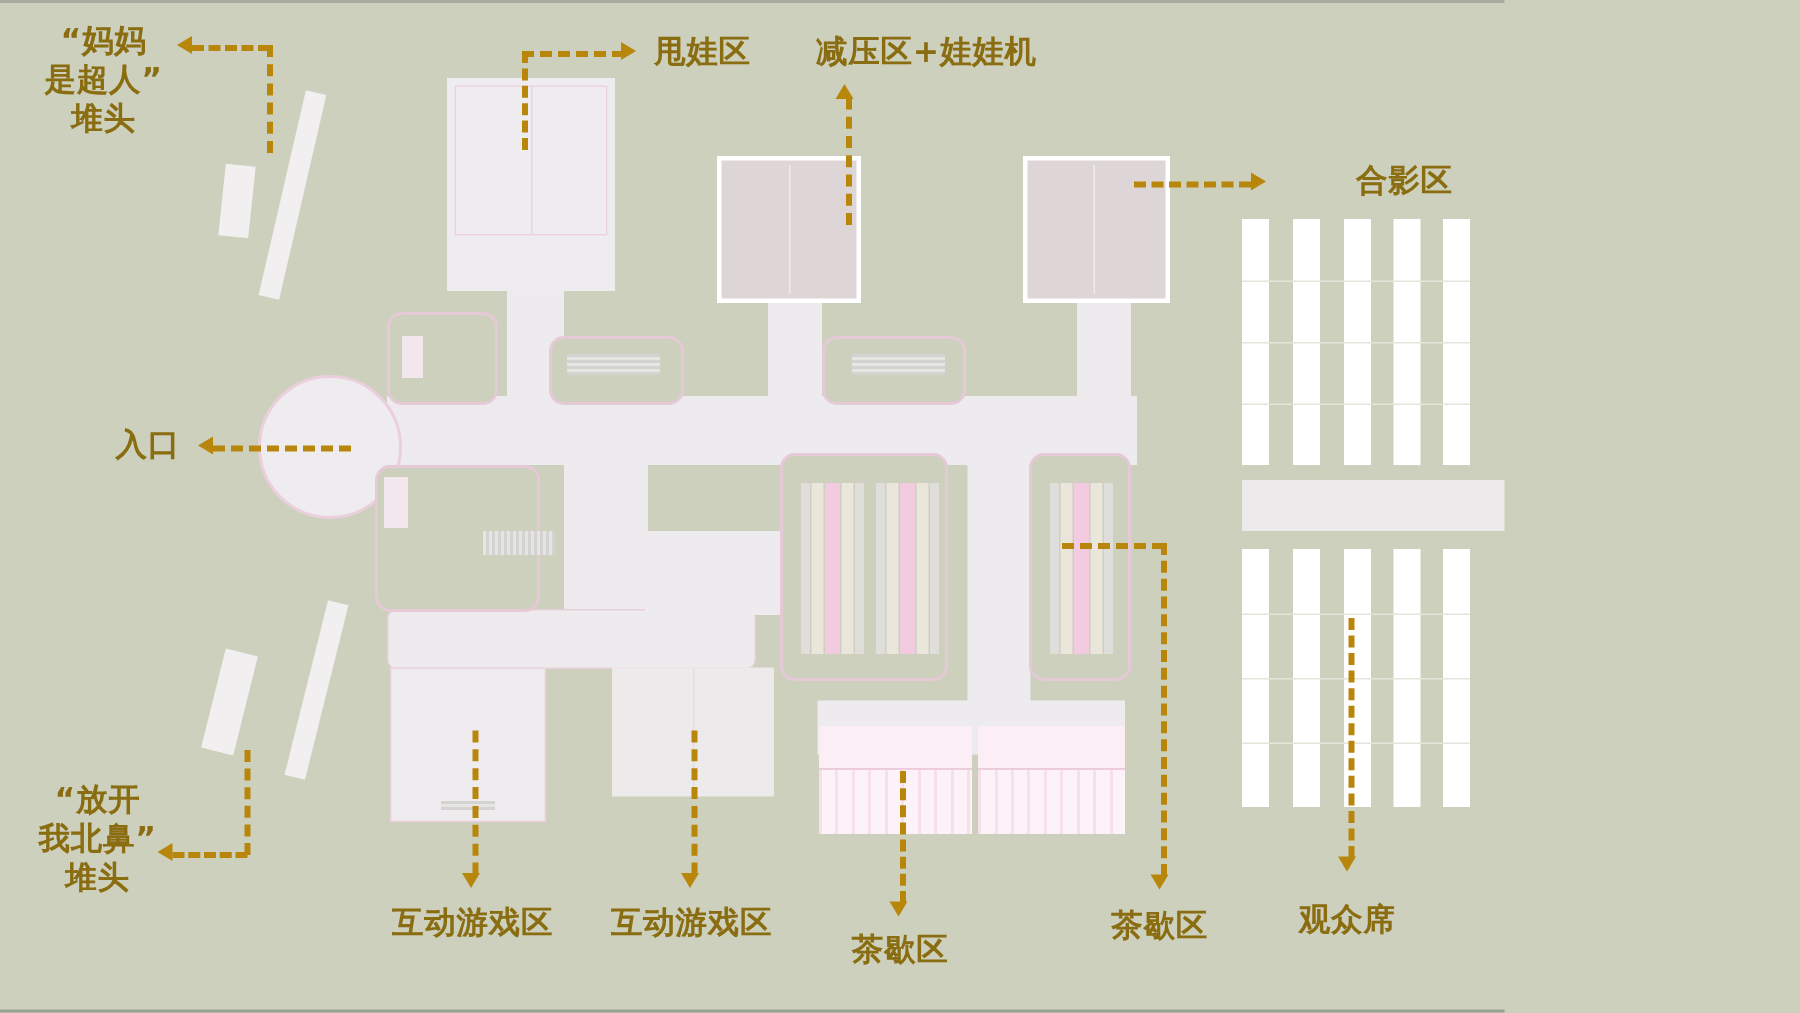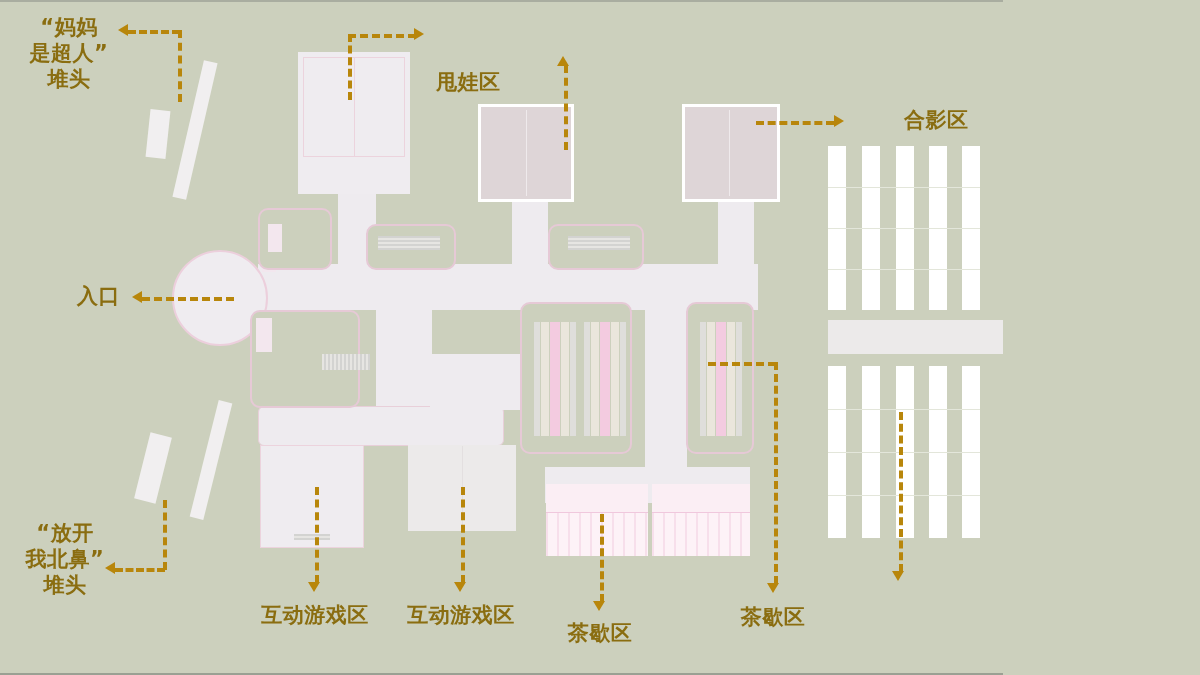--- a/index.html
+++ b/index.html
@@ -209,25 +209,26 @@
   <div class="abs tanbox" style="left:1112px;top:390px;width:14px;height:145px;"></div>
   <div class="abs" style="left:1030px;top:540px;width:64px;height:18px;background:#e9e7e7;"></div>
 
   <div class="lbl center" style="left:14px;top:12px;width:110px;">“妈妈
 是超人”
 堆头</div>
   <div class="dash-v" style="left:178px;top:28px;height:72px;"></div>
   <div class="dash-h" style="left:128px;top:28px;width:52px;"></div>
   <div class="arrow left" style="left:118px;top:22px;"></div>
 
-  <div class="lbl" style="left:436px;top:19px;width:120px;margin-top:48px;">甩娃区</div>
+  <div class="lbl" style="left:436px;top:19px;width:120px;">甩娃区</div>
   <div class="dash-v" style="left:348px;top:32px;height:66px;"></div>
   <div class="dash-h" style="left:348px;top:32px;width:68px;"></div>
   <div class="arrow right" style="left:414px;top:26px;"></div>
 
+  <div class="lbl" style="left:544px;top:19px;width:200px;">减压区+娃娃机</div>
   <div class="dash-v" style="left:564px;top:63px;height:85px;"></div>
   <div class="arrow up" style="left:557px;top:54px;"></div>
 
   <div class="lbl" style="left:904px;top:105px;width:120px;">合影区</div>
   <div class="dash-h" style="left:756px;top:119px;width:78px;"></div>
   <div class="arrow right" style="left:834px;top:113px;"></div>
 
   <div class="lbl right" style="left:20px;top:281px;width:100px;">入口</div>
   <div class="dash-h" style="left:142px;top:295px;width:92px;"></div>
   <div class="arrow left" style="left:132px;top:289px;"></div>
@@ -249,20 +250,21 @@
 
   <div class="lbl center" style="left:535px;top:618px;width:130px;">茶歇区</div>
   <div class="dash-v" style="left:600px;top:512px;height:88px;"></div>
   <div class="arrow down" style="left:593px;top:599px;"></div>
 
   <div class="lbl center" style="left:708px;top:602px;width:130px;">茶歇区</div>
   <div class="dash-h" style="left:708px;top:360px;width:68px;"></div>
   <div class="dash-v" style="left:774px;top:360px;height:222px;"></div>
   <div class="arrow down" style="left:767px;top:581px;"></div>
 
+  <div class="lbl center" style="left:833px;top:598px;width:130px;">观众席</div>
   <div class="dash-v" style="left:899px;top:410px;height:160px;"></div>
   <div class="arrow down" style="left:892px;top:569px;"></div>
 
   <div class="dash-h" style="left:1088px;top:331px;width:62px;"></div>
   <div class="dash-v" style="left:1148px;top:331px;height:242px;"></div>
   <div class="arrow down" style="left:1141px;top:572px;"></div>
 
 </div>
 
 </body></html>

